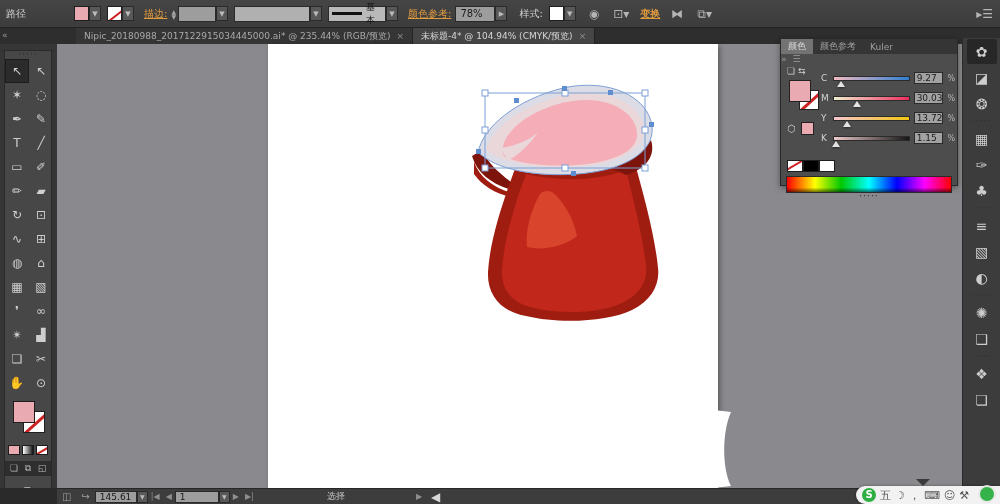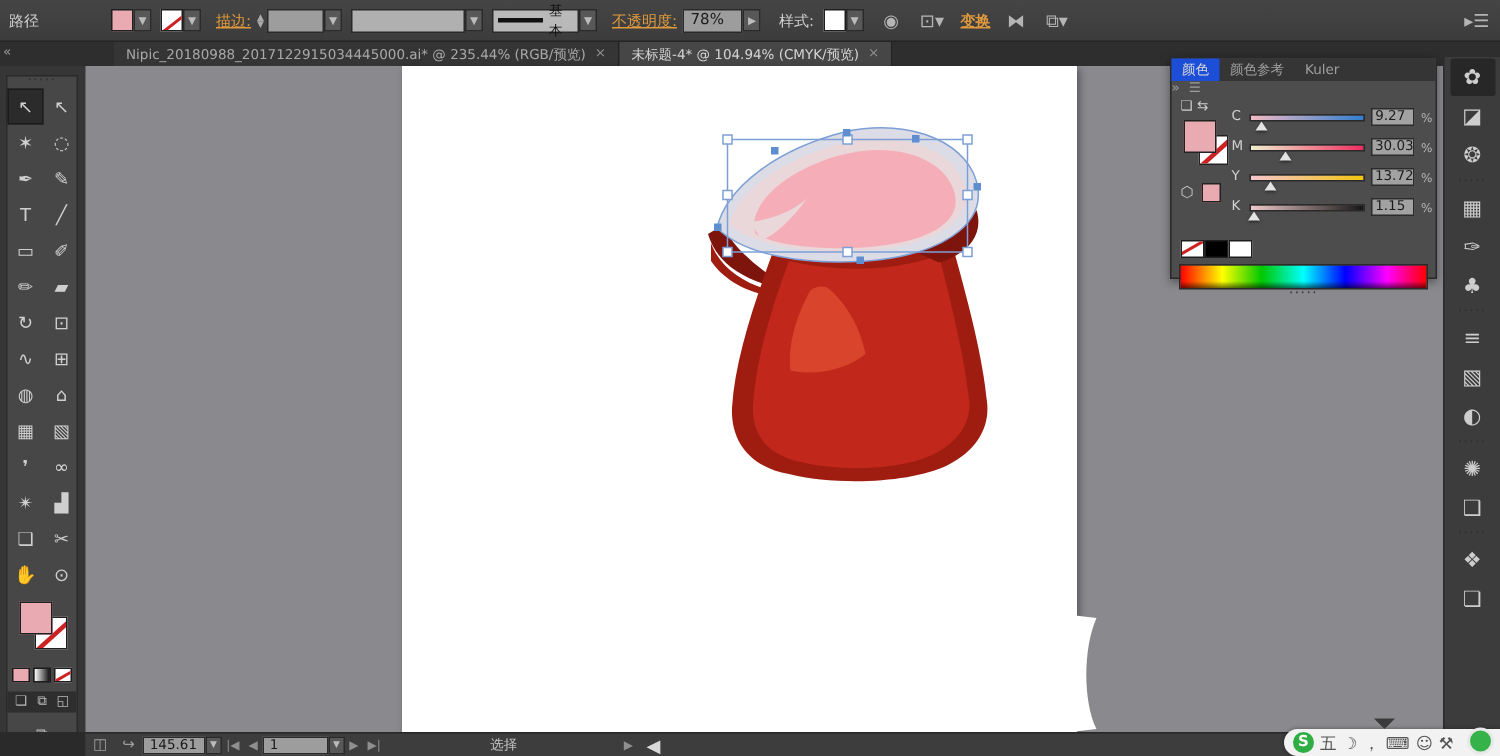--- a/index.html
+++ b/index.html
@@ -69,21 +69,21 @@
   #canvas { position:absolute; left:57px; top:44px; width:905px; height:444px; background:#8a898d; }
   #artboard { position:absolute; left:211px; top:0; width:450px; height:444px; background:#fff;
     box-shadow:2px 2px 5px rgba(0,0,0,.35); }
   #page-tab-white { position:absolute; left:657px; top:366px; width:24px; height:78px; }
 
   
   #color-panel { position:absolute; left:780px; top:38px; width:178px; height:148px;
     background:#4d4d4d; border:1px solid #292929; box-shadow:0 2px 6px rgba(0,0,0,.4); font-size:9px; }
   #cp-tabs { height:15px; background:#353535; display:flex; align-items:center; color:#9f9f9f; }
   .cp-tab { padding:0 7px; height:15px; display:flex; align-items:center; gap:3px; }
-  .cp-tab.active { background:#1d4ed8; color:#dadada; }
+  .cp-tab.active { background:#737373; color:#dadada; }
   #cp-tab-extra { margin-left:auto; display:flex; gap:6px; padding-right:4px; color:#9f9f9f; }
   #cp-body { position:relative; height:132px; }
   #cp-proxy-fill { position:absolute; left:8px; top:16px; width:22px; height:22px; border:1px solid #222; z-index:2; }
   #cp-proxy-stroke { position:absolute; left:18px; top:26px; width:20px; height:20px; background:#fff;
     border:1px solid #222; overflow:hidden; }
   #cp-proxy-stroke::after { content:""; position:absolute; left:-4px; top:8px; width:32px; height:3px;
     background:#cc2222; transform:rotate(-42deg); }
   #cp-top-icons { position:absolute; left:6px; top:2px; color:#cfcfcf; font-size:9px; }
   #cp-cube-row { position:absolute; left:6px; top:58px; display:flex; gap:5px; align-items:center;
     color:#c9c9c9; font-size:10px; }
@@ -158,21 +158,21 @@
       </span>
     <span class="cb-field" style="width:38px"></span>
     <span class="dd-arrow">▼</span>
     <span class="cb-field" style="width:76px; background:#b0b0b0"></span>
     <span class="dd-arrow">▼</span>
     <span class="brush-preview">
       <span class="brush-line"></span>
       <span style="font-size:9px">基本</span>
     </span>
     <span class="dd-arrow">▼</span>
-    <span class="cb-link">不透明度:</span>
+    <span class="cb-link">颜色参考:</span>
     <span class="cb-field" style="width:40px">78%</span>
     <span class="dd-arrow">▶</span>
     <span class="cb-label">样式:</span>
     <span class="swatch" style="background:#fff"></span>
     <span class="dd-arrow">▼</span>
     <span class="cb-icon">◉</span>
     <span class="cb-icon">⊡▾</span>
     <span class="cb-link" style="font-weight:bold">变换</span>
     <span class="cb-icon">⧓</span>
     <span class="cb-icon">⧉▾</span>

